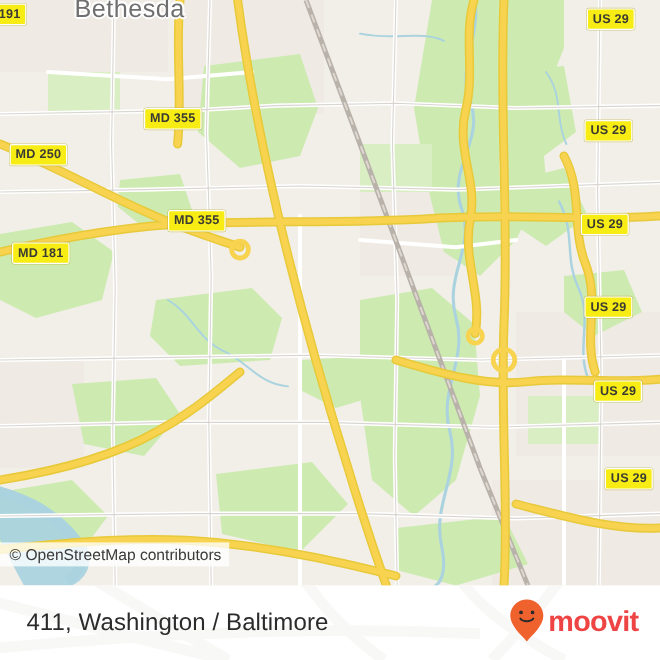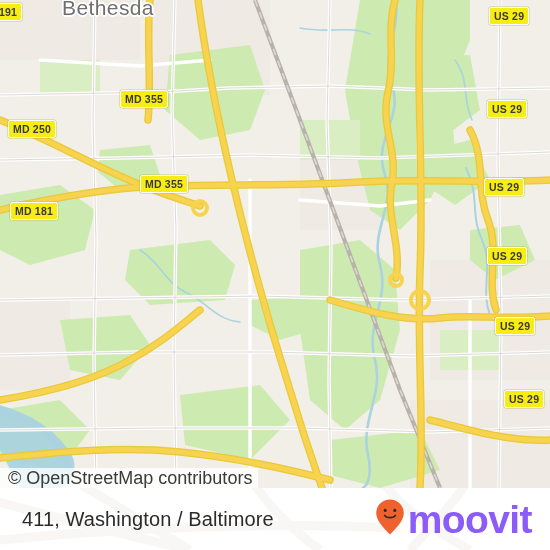--- a/index.html
+++ b/index.html
@@ -14,42 +14,42 @@
   .shield{position:absolute;background:#f7ec13;border:1.5px solid #fff;border-radius:2px;
           color:#3b3b33;font-size:10.5px;font-weight:bold;line-height:1;
           padding:2.5px 4px 3px 4px;white-space:nowrap;letter-spacing:.2px;
           box-shadow:0 0 0 .5px rgba(180,170,40,.55);}
   .placelabel{position:absolute;color:#6f6f6f;font-size:21px;letter-spacing:.4px;
               text-shadow:-1.6px 0 #fff,1.6px 0 #fff,0 -1.6px #fff,0 1.6px #fff,
                           -1.2px -1.2px #fff,1.2px 1.2px #fff,-1.2px 1.2px #fff,1.2px -1.2px #fff;
               white-space:nowrap;}
 
   
-  #attrib{position:absolute;left:0;bottom:0;height:20px;display:flex;align-items:center;
-          background:rgba(255,255,255,.78);color:#3a3a3a;font-size:18px;padding:0 6px 0 8px;}
+  #attrib{position:absolute;left:0;bottom:16px;height:20px;display:flex;align-items:center;
+          background:rgba(255,255,255,.78);color:#3a3a3a;font-size:13px;padding:0 6px 0 8px;}
 
   
   #card{position:absolute;left:192px;top:125px;width:166px;border-radius:4px;
         box-shadow:0 2px 7px rgba(0,0,0,.28);}
   #card-head{background:#20b662;height:103px;border-radius:4px 4px 0 0;
              display:flex;align-items:center;justify-content:center;}
   #card-foot{background:#fff;height:34px;border-radius:0 0 4px 4px;
              display:flex;align-items:center;justify-content:center;
              color:#3c3c3c;font-size:15px;}
   #card-tail{position:absolute;left:50%;top:137px;margin-left:-11px;width:0;height:0;
              border-left:11px solid transparent;border-right:11px solid transparent;
              border-top:13px solid #fff;filter:drop-shadow(0 2px 2px rgba(0,0,0,.16));}
 
   
   #bottom{position:absolute;left:0;top:488px;width:550px;height:62px;background:#fff;overflow:hidden;}
   #bottom-wm{position:absolute;left:0;top:0;width:550px;height:62px;opacity:.5;}
   #bottom-title{position:absolute;left:22px;top:0;height:62px;display:flex;align-items:center;
                 color:#2b2b2b;font-size:20px;letter-spacing:.1px;}
   #logo{position:absolute;right:18px;top:0;height:62px;display:flex;align-items:center;gap:3px;}
-  #logo-word{color:#8b5cf6;font-size:39px;font-weight:bold;letter-spacing:-.6px;line-height:1;}
+  #logo-word{color:#ef4444;font-size:24px;font-weight:bold;letter-spacing:-.6px;line-height:1;}
 </style>
 </head>
 <body>
 
 <div id="app">
 
   <div id="map">
     <svg width="550" height="488" viewBox="0 0 550 488">
       <defs>
         <clipPath id="clipmap">

